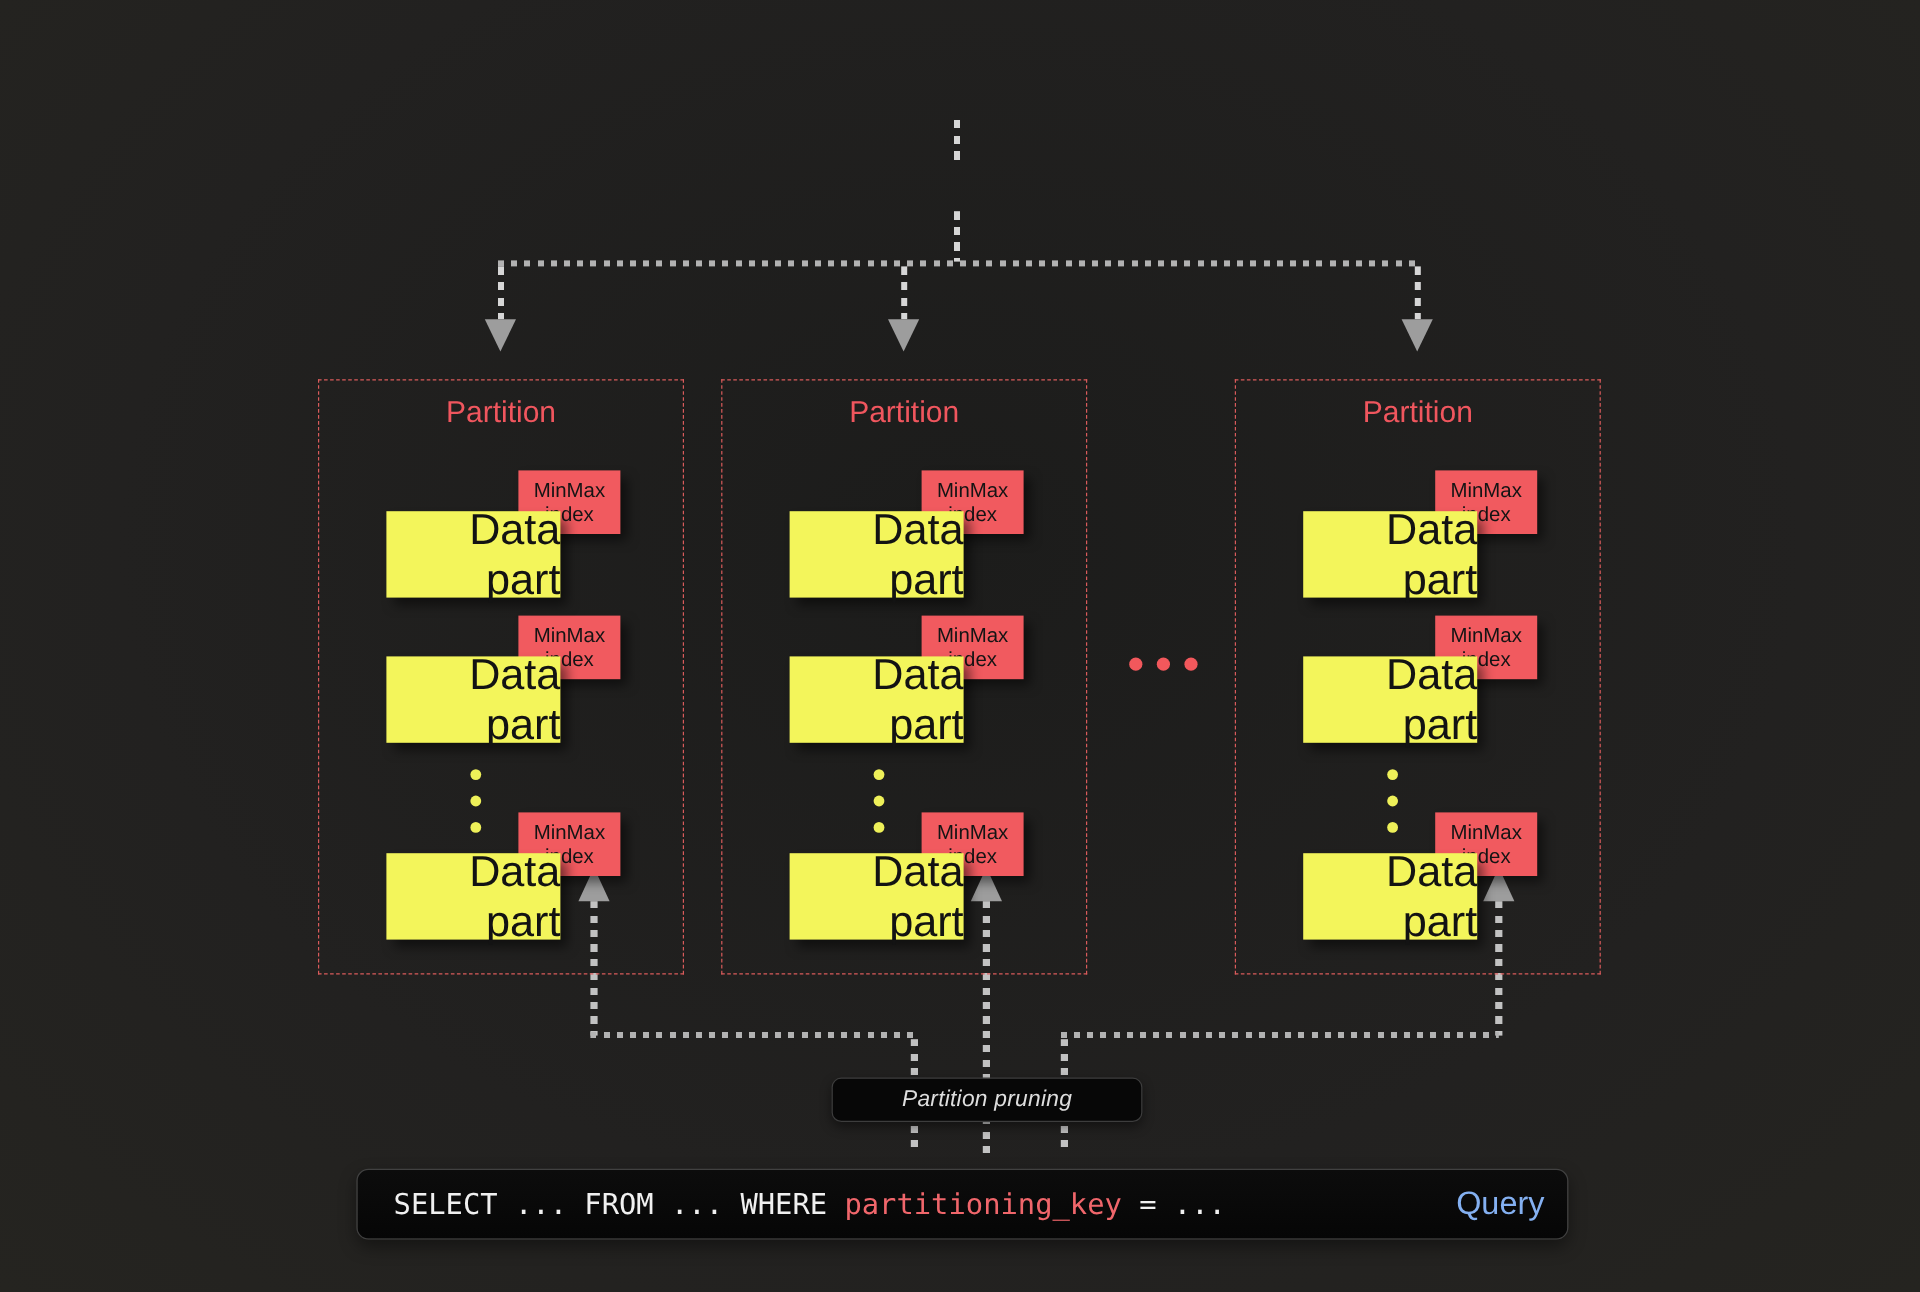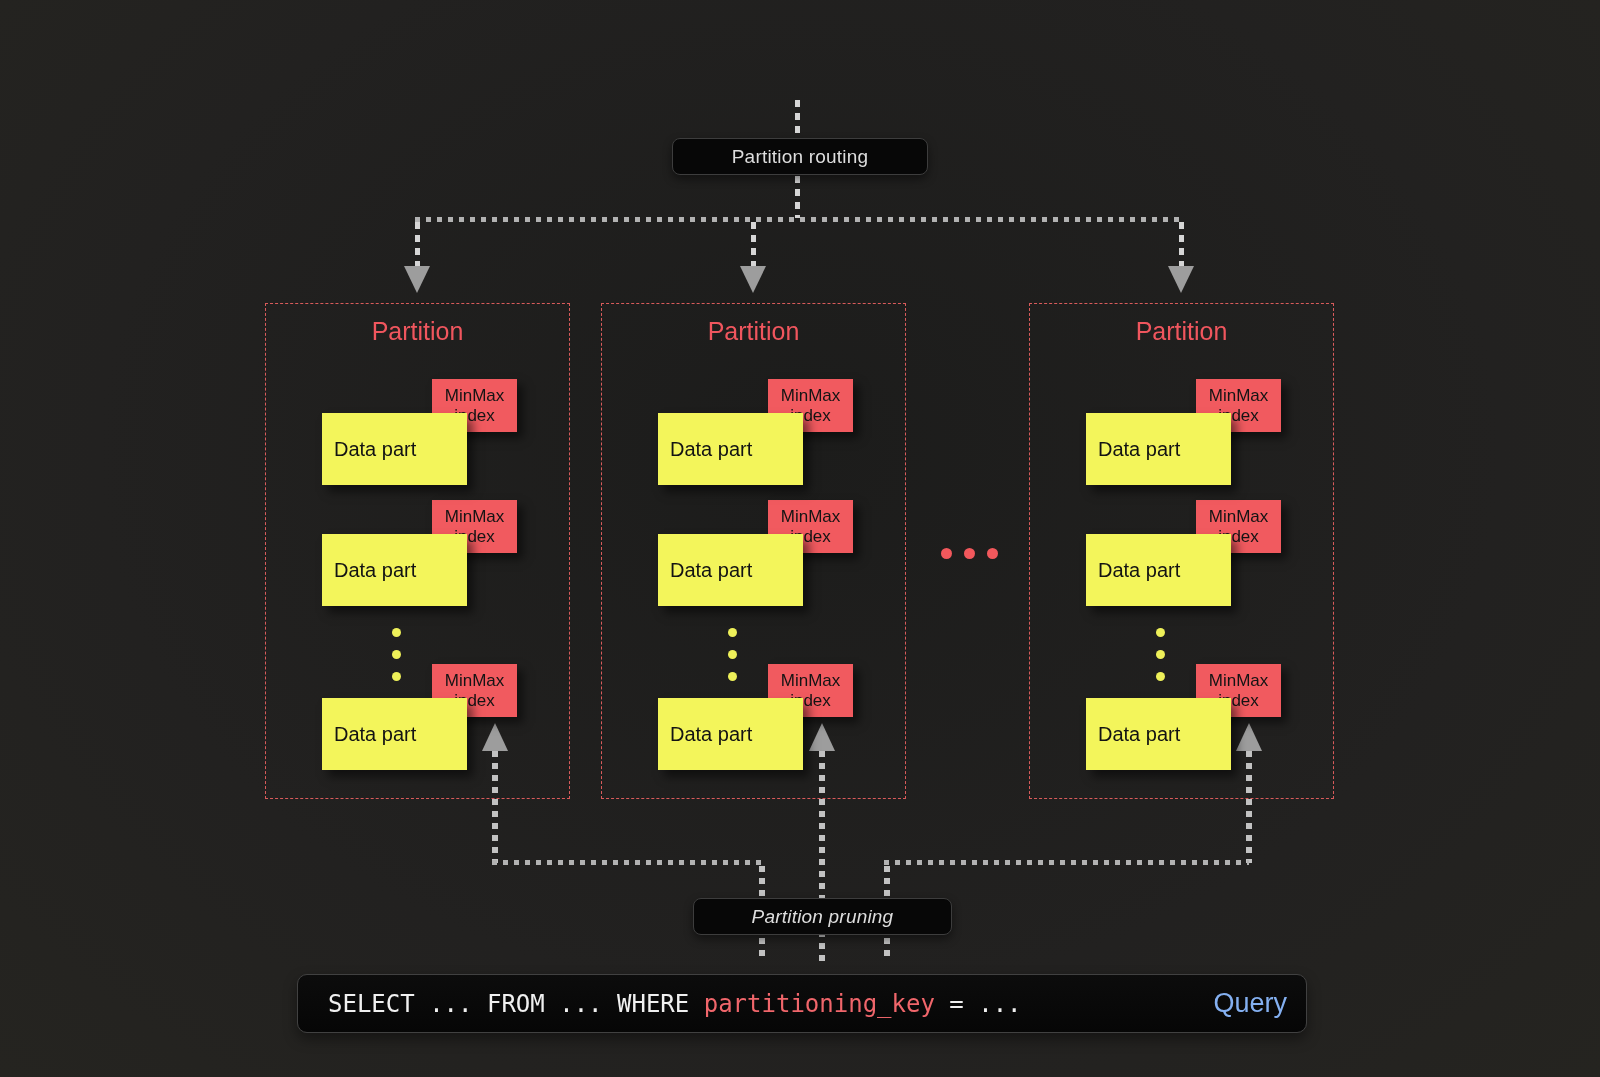--- a/index.html
+++ b/index.html
@@ -33,52 +33,49 @@
   .arrow-up{position:absolute;width:0;height:0;z-index:2;
     border-left:13px solid transparent;border-right:13px solid transparent;
     border-bottom:28px solid #9d9d9d;}
   
   .segments{position:absolute;left:376px;top:19px;width:260px;height:22px;
     display:flex;gap:2px;background:#1a1a1a;z-index:3;}
   .segments>div{flex:1;background:#7e7e7e;border-top:1px solid #9a9a9a;box-sizing:border-box;}
   .blue-label{position:absolute;right:19px;top:0;height:100%;display:flex;align-items:center;
     color:#84b0f1;font-size:27px;}
   
-  .partition{position:absolute;top:303px;width:305px;height:496px;box-sizing:border-box;
+  .partition{position:absolute;top:316px;width:305px;height:496px;box-sizing:border-box;
     border:1px dashed #d95b5b;z-index:3;}
   .partition-title{position:absolute;top:13px;left:0;width:100%;text-align:center;
     color:#f0565e;font-size:25px;}
   .minmax-tag{position:absolute;left:166px;width:85px;height:53px;background:#f15a5f;
     display:flex;flex-direction:column;align-items:center;justify-content:center;
     color:#141414;font-size:17px;line-height:20px;z-index:1;
     box-shadow:6px 6px 9px rgba(0,0,0,.5);}
   .data-part{position:absolute;left:56px;width:145px;height:72px;background:#f3f55b;
-    display:flex;align-items:center;color:#131313;font-size:20px;padding-left:12px;
-    box-sizing:border-box;z-index:2;box-shadow:6px 7px 9px rgba(0,0,0,.5);}
+    display:flex;align-items:center;color:#131313;font-size:36px;padding-left:0;
+    box-sizing:border-box;z-index:2;box-shadow:6px 7px 9px rgba(0,0,0,.5);text-align:right;}
   .tag-r1{top:75px}.tag-r2{top:196px}.tag-r3{top:360px}
   .box-r1{top:109px}.box-r2{top:230px}.box-r3{top:394px}
   .ydot{position:absolute;left:126px;width:9px;height:9px;border-radius:50%;background:#eef059;}
   .ydot.d1{top:324px}.ydot.d2{top:346px}.ydot.d3{top:368px}
   .mid-ellipsis{position:absolute;left:941px;top:548px;display:flex;gap:12px;z-index:3;}
   .mid-ellipsis>div{width:11px;height:11px;border-radius:50%;background:#f2585c;}
   
   .sql{position:absolute;left:30px;top:0;height:100%;display:flex;align-items:center;
     font-family:"DejaVu Sans Mono", monospace;font-size:24px;color:#f0f0f0;white-space:pre;}
   .sql .key{color:#f0666b;}
 </style>
 </head>
 <body>
 
 <div id="stage">
 
 
   <div class="vdash" style="left:795px;top:100px;height:38px;"></div>
-  <div class="pill" style="left:672px;top:138px;width:256px;height:37px;">
-    <span>Partition routing</span>
-  </div>
   <div class="vdash" style="left:795px;top:176px;height:42px;"></div>
   <div class="hdots" style="left:415px;top:217px;width:768px;"></div>
 
   <div class="vdash" style="left:415px;top:222px;height:44px;"></div>
   <div class="arrow-down" style="left:404px;top:266px;"></div>
   <div class="vdash" style="left:751px;top:222px;height:44px;"></div>
   <div class="arrow-down" style="left:740px;top:266px;"></div>
   <div class="vdash" style="left:1179px;top:222px;height:44px;"></div>
   <div class="arrow-down" style="left:1168px;top:266px;"></div>
 

